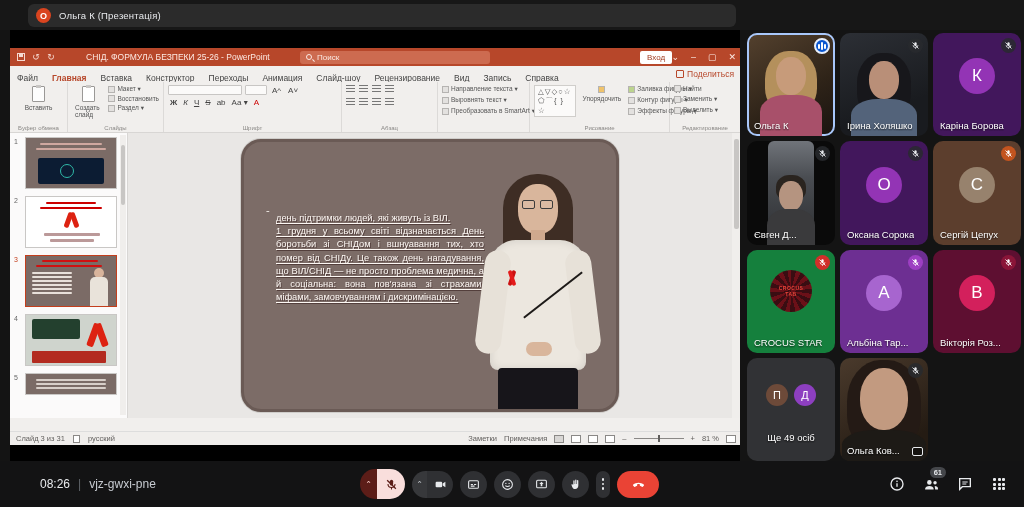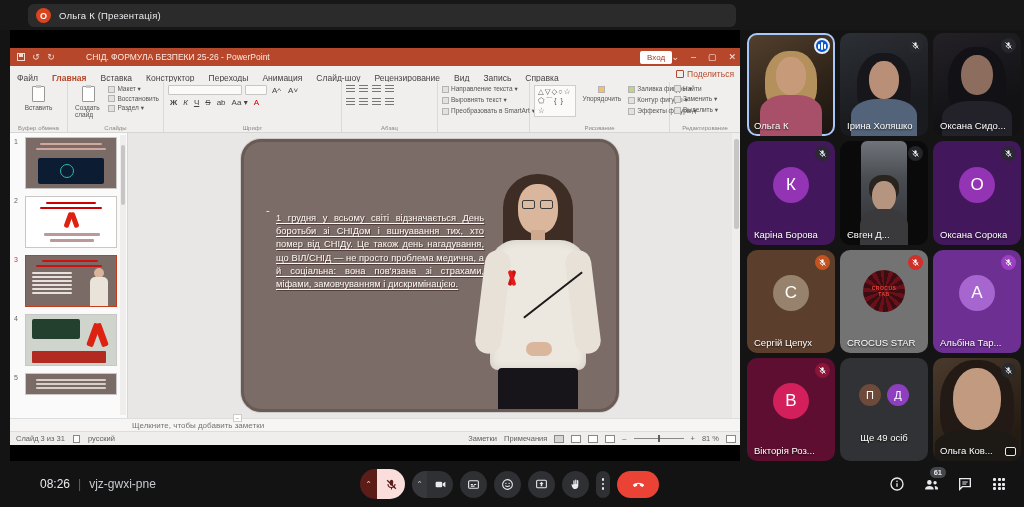--- a/index.html
+++ b/index.html
@@ -176,20 +176,24 @@
 
       <div class="ppt-titlebar">
         <div class="qat">
           <span class="qicon">
               <span class="save-ico"></span>
             </span>
           <span class="qicon">↺</span>
           <span class="qicon">↻</span>
         </div>
         <div class="ppt-title">СНІД. ФОРМУЛА БЕЗПЕКИ 25-26  -  PowerPoint</div>
+        <div class="ppt-search">
+          <span class="mag"></span>
+          <span>Поиск</span>
+        </div>
         <div class="signin-btn">Вход</div>
         <div class="winctl">
           <span>⌄</span>
           <span>–</span>
           <span>▢</span>
           <span>✕</span>
         </div>
       </div>
 
       <div class="ppt-tabs">
@@ -390,20 +394,21 @@
               <span class="t-line" style="left:10px;top:13px;width:70px;background:#d8cfc9;height:1.5px"></span>
             </div>
           </div>
           <div class="thumb-scroll"></div>
         </div>
 
         <div class="edit-area">
           <div class="slide">
             <div class="slide-dash">-</div>
             <div class="slide-body">
+              <p>день підтримки людей, які живуть із ВІЛ.</p>
               <p>1 грудня у всьому світі відзначається День боротьби зі СНІДом і вшнуавання тих, хто помер від СНІДу. Це також день нагадування, що ВІЛ/СНІД — не просто проблема медична, а й соціальна: вона пов'язана зі страхами, міфами, замовчуванням і дискримінацією.</p>
             </div>
             <div class="speaker">
               <div class="sp-hair"></div>
               <div class="sp-face"></div>
               <div class="sp-glass"></div>
               <div class="sp-glass r"></div>
               <div class="sp-neck"></div>
               <div class="sp-blouse"></div>
               <div class="sp-arm l"></div>
@@ -411,24 +416,20 @@
               <div class="sp-ribbon"></div>
               <div class="sp-stick"></div>
               <div class="sp-hands"></div>
               <div class="sp-skirt"></div>
             </div>
           </div>
           <div class="edit-scroll"></div>
         </div>
       </div>
 
-      <div class="ppt-notes">
-        <div class="splitter-dot">–</div>
-        <div class="notes-text">Щелкните, чтобы добавить заметки</div>
-      </div>
 
       <div class="ppt-status">
         <div class="st-left">
           <span>Слайд 3 из 31</span>
           <span class="view-ico" style="width:7px"></span>
           <span>русский</span>
         </div>
         <div class="st-right">
           <span>Заметки</span>
           <span>Примечания</span>
@@ -470,34 +471,20 @@
           <svg viewBox="0 0 24 24">
             <path fill="#e8eaed" d="M12 3a3 3 0 0 1 3 3v5a3 3 0 0 1-6 0V6a3 3 0 0 1 3-3z"></path>
             <path fill="none" stroke="#e8eaed" stroke-width="2" d="M5.5 11a6.5 6.5 0 0 0 13 0"></path>
             <path stroke="#e8eaed" stroke-width="2" d="M12 17.5V21"></path>
             <path stroke="#e8eaed" stroke-width="2.4" d="M4 4l16 16"></path>
           </svg>
         </div>
       <div class="tile-name">Ірина Холяшко</div>
     </div>
 
-    <div class="tile v-sydo">
-      <span class="sil-hair" style="top:14px;width:58px;height:72px;background:#121115;"></span>
-      <span class="sil-face" style="top:22px;width:32px;height:40px;background:#8d6d5d;"></span>
-      <span class="sil-body" style="top:68px;width:70px;height:40px;background:#23222a;"></span>
-      <div class="mic-badge">
-          <svg viewBox="0 0 24 24">
-            <path fill="#e8eaed" d="M12 3a3 3 0 0 1 3 3v5a3 3 0 0 1-6 0V6a3 3 0 0 1 3-3z"></path>
-            <path fill="none" stroke="#e8eaed" stroke-width="2" d="M5.5 11a6.5 6.5 0 0 0 13 0"></path>
-            <path stroke="#e8eaed" stroke-width="2" d="M12 17.5V21"></path>
-            <path stroke="#e8eaed" stroke-width="2.4" d="M4 4l16 16"></path>
-          </svg>
-        </div>
-      <div class="tile-name">Оксана Сидо...</div>
-    </div>
 
     <div class="tile" style="background:#42175c">
       <div class="avatar-circle" style="background:#9334b5">К</div>
       <div class="mic-badge">
           <svg viewBox="0 0 24 24">
             <path fill="#e8eaed" d="M12 3a3 3 0 0 1 3 3v5a3 3 0 0 1-6 0V6a3 3 0 0 1 3-3z"></path>
             <path fill="none" stroke="#e8eaed" stroke-width="2" d="M5.5 11a6.5 6.5 0 0 0 13 0"></path>
             <path stroke="#e8eaed" stroke-width="2" d="M12 17.5V21"></path>
             <path stroke="#e8eaed" stroke-width="2.4" d="M4 4l16 16"></path>
           </svg>
@@ -540,21 +527,21 @@
           <svg viewBox="0 0 24 24">
             <path fill="#fff" d="M12 3a3 3 0 0 1 3 3v5a3 3 0 0 1-6 0V6a3 3 0 0 1 3-3z"></path>
             <path fill="none" stroke="#fff" stroke-width="2" d="M5.5 11a6.5 6.5 0 0 0 13 0"></path>
             <path stroke="#fff" stroke-width="2" d="M12 17.5V21"></path>
             <path stroke="#fff" stroke-width="2.4" d="M4 4l16 16"></path>
           </svg>
         </div>
       <div class="tile-name">Сергій Цепух</div>
     </div>
 
-    <div class="tile" style="background:#737373">
+    <div class="tile" style="background:#15803d">
       <div class="crocus-logo">
         <b>CROCUS</b>
         <b>ТАВ</b>
       </div>
       <div class="mic-badge" style="background:#d12f2a">
           <svg viewBox="0 0 24 24">
             <path fill="#fff" d="M12 3a3 3 0 0 1 3 3v5a3 3 0 0 1-6 0V6a3 3 0 0 1 3-3z"></path>
             <path fill="none" stroke="#fff" stroke-width="2" d="M5.5 11a6.5 6.5 0 0 0 13 0"></path>
             <path stroke="#fff" stroke-width="2" d="M12 17.5V21"></path>
             <path stroke="#fff" stroke-width="2.4" d="M4 4l16 16"></path>

